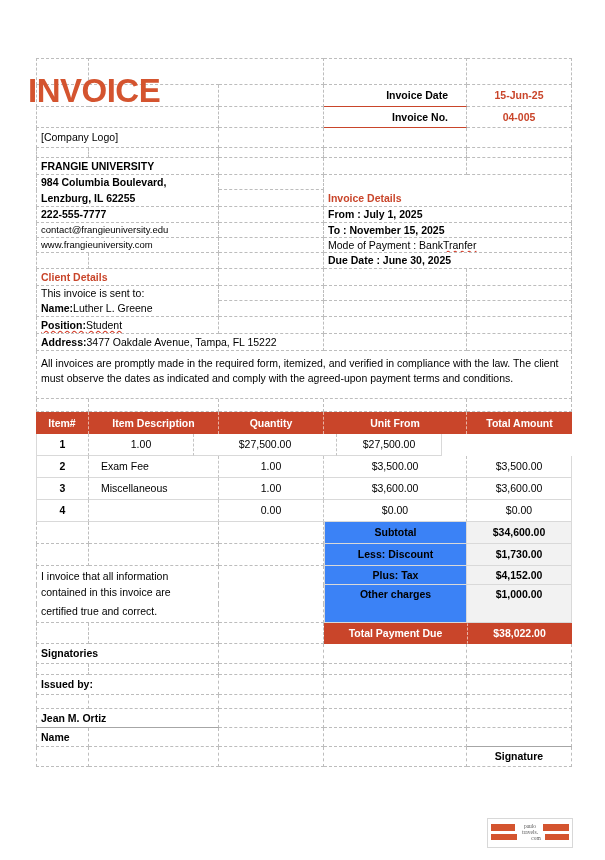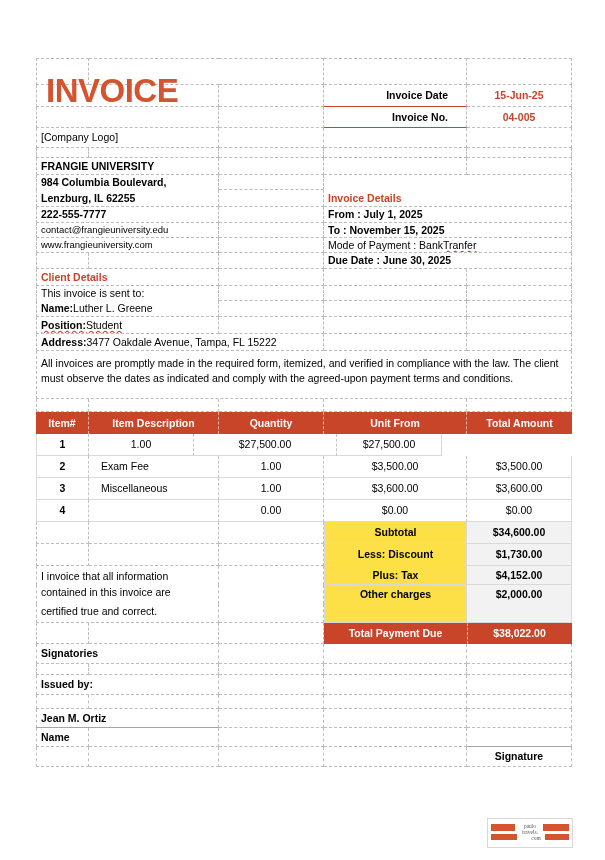--- a/index.html
+++ b/index.html
@@ -96,21 +96,21 @@
 
   .tbody-cell {
     border-right: 1px dashed #c4c4c4;
     border-bottom: 1px solid #d9d9d9;
   }
   .tbody-cell.firstc { border-left: 1px solid #d9d9d9; }
   .tbody-cell.lastc  { border-right: 1px solid #d9d9d9; }
 
   
   .tot-label {
-    background: #fde047;
+    background: #3b82f6;
     font-weight: bold;
     justify-content: center;
     border: 1px solid #d9d9d9;
     border-top: none;
   }
   .tot-val {
     background: #f2f2f2;
     font-weight: bold;
     justify-content: center;
     border: 1px solid #d9d9d9;
@@ -360,21 +360,21 @@
     <div class="cell c12 first nobb decl" style="height:19px">I invoice that all information</div>
     <div class="cell c3 nobb" style="height:19px"></div>
     <div class="cell c4 tot-label" style="height:19px">Plus: Tax</div>
     <div class="cell c5 tot-val" style="height:19px">$4,152.00</div>
   </div>
 
   <div class="row">
     <div class="cell c12 first nobb decl" style="height:19px;padding-top:0">contained in this invoice are</div>
     <div class="cell c3 nobb" style="height:19px"></div>
     <div class="cell c4 tot-label" style="height:19px;border-bottom:none">Other charges</div>
-    <div class="cell c5 tot-val" style="height:19px;border-bottom:none">$2,000.00</div>
+    <div class="cell c5 tot-val" style="height:19px;border-bottom:none">$1,000.00</div>
   </div>
 
   <div class="row">
     <div class="cell c12 first decl" style="height:19px;padding-top:0">certified true and correct.</div>
     <div class="cell c3" style="height:19px"></div>
     <div class="cell c4 tot-label" style="height:19px;border-bottom:1px solid #d9d9d9"></div>
     <div class="cell c5 tot-val" style="height:19px;border-bottom:1px solid #d9d9d9"></div>
   </div>
 
   <div class="row">
@@ -433,21 +433,21 @@
   <div class="row">
     <div class="cell c1 first" style="height:20px"></div>
     <div class="cell c2" style="height:20px"></div>
     <div class="cell c3" style="height:20px"></div>
     <div class="cell c4" style="height:20px"></div>
     <div class="cell c5 center b" style="height:20px">Signature</div>
   </div>
 
 </div>
 
-<div style="position:absolute;left:46px;top:74px" class="invoice-title">INVOICE</div>
+<div style="position:absolute;left:28px;top:74px" class="invoice-title">INVOICE</div>
 
 <div class="logo">
   <svg width="84" height="28" viewBox="0 0 84 28">
     <rect x="3" y="5" width="24" height="7" fill="#D4542F"></rect>
     <rect x="55" y="5" width="26" height="7" fill="#D4542F"></rect>
     <rect x="3" y="15" width="26" height="6" fill="#D4542F"></rect>
     <rect x="57" y="15" width="24" height="6" fill="#D4542F"></rect>
     <text x="42" y="9" text-anchor="middle" font-family="Liberation Serif, serif" font-size="5.5" fill="#5a5a5a">paulo</text>
     <text x="42" y="15" text-anchor="middle" font-family="Liberation Serif, serif" font-size="5.5" fill="#5a5a5a">travels.</text>
     <text x="48" y="21" text-anchor="middle" font-family="Liberation Serif, serif" font-size="5.5" fill="#5a5a5a">com</text>

